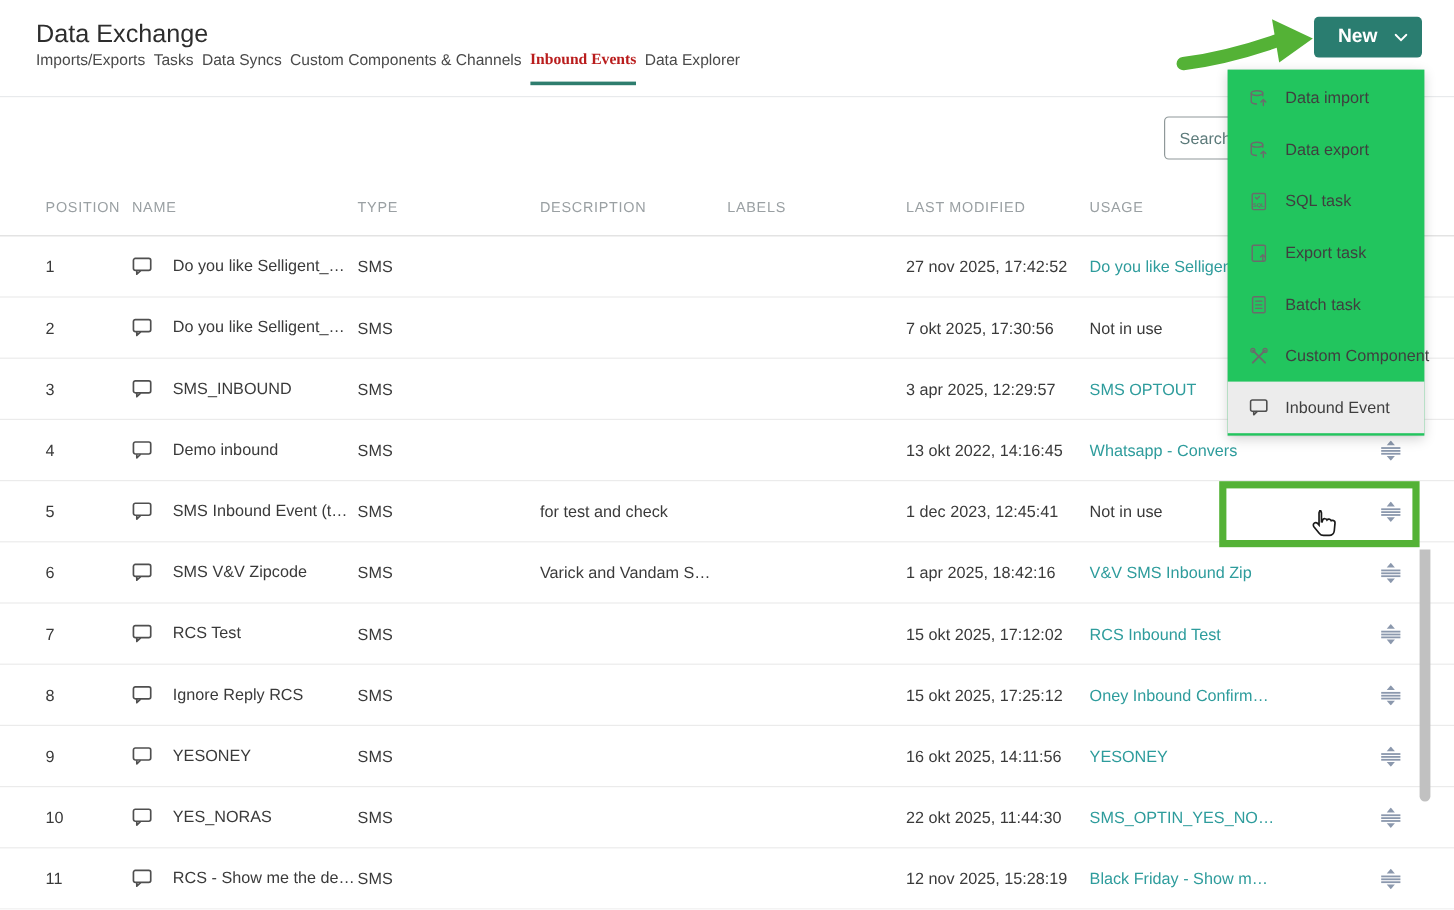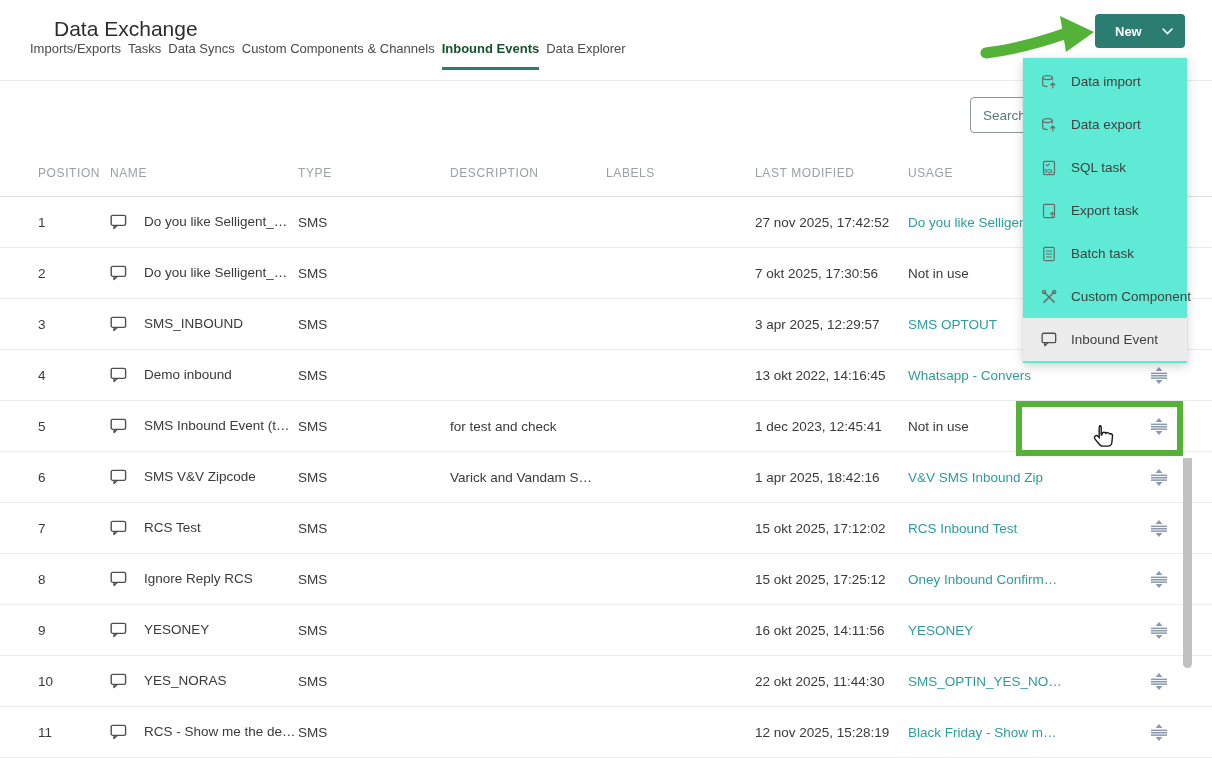--- a/index.html
+++ b/index.html
@@ -1,29 +1,29 @@
 <!DOCTYPE html>
 <html><head>
 <meta charset="utf-8">
 <style>
   * { margin:0; padding:0; box-sizing:border-box; }
   html,body { width:1212px; height:758px; overflow:hidden; background:#fff;
     font-family:"Liberation Sans", sans-serif; color:#3a3a3a; position:relative; }
 
   
-  .page-title { position:absolute; left:30px; top:17px; font-size:21px; font-weight:500; color:#2d2d2d;margin-left:24px; }
+  .page-title { position:absolute; left:30px; top:17px; font-size:21px; font-weight:500; color:#2d2d2d; }
   .tabs { position:absolute; left:30px; top:41px; display:flex; gap:7px; align-items:flex-end; }
   .tab { font-size:13px; color:#4a4a4a; padding-bottom:11px; border-bottom:3px solid transparent; cursor:pointer; white-space:nowrap; }
-  .tab.active { font-weight:700; color:#14532d; border-bottom-color:#2e7d6e; }
+  .tab.active { font-weight:700; color:#b91c1c; border-bottom-color:#2e7d6e;font-family:Liberation Serif, serif; }
   .header-divider { position:absolute; left:0; top:80px; width:100%; height:1px; background:#e8eaec; }
 
   .new-button { position:absolute; left:1095px; top:14px; width:90px; height:34px; background:#2a7d70;
     border-radius:4px; display:flex; align-items:center; justify-content:space-between;
     padding:0 12px 0 20px; z-index:22; cursor:pointer; }
-  .new-button .label { color:#fff; font-size:13px; font-weight:700; }
+  .new-button .label { color:#fff; font-size:16px; font-weight:700; }
 
   
   .search-box { position:absolute; left:970px; top:97px; width:160px; height:36px;
     border:1px solid #8f9899; border-radius:4px; background:#fff; padding:0 12px;
     font-size:13.5px; color:#41605f; font-family:"Liberation Sans", sans-serif; }
   .search-box::placeholder { color:#5c7a7a; opacity:1; }
 
   
   .grid { display:grid; grid-template-columns:72px 188px 152px 156px 149px 153px 240px 1fr;
     padding-left:38px; align-items:center; }
@@ -31,21 +31,21 @@
   .thead .col { font-size:12px; font-weight:400; letter-spacing:.6px; color:#9aa0a3; }
   .tbody { position:absolute; left:0; top:197px; width:1212px; }
   .row { height:51px; border-bottom:1px solid #ebebeb; font-size:13.5px; color:#3a3a3a; cursor:pointer; }
   .name-cell { display:flex; gap:17px; overflow:hidden; white-space:nowrap; }
   .cell { overflow:hidden; white-space:nowrap; }
   .usage-cell.link { color:#2e9c9c; }
   .handle-cell { display:flex; align-items:center; }
   .drag-handle { cursor:grab; display:flex; }
 
   
-  .menu { position:absolute; left:1023px; top:58px; width:164px; background:#5eead4;
+  .menu { position:absolute; left:1023px; top:58px; width:164px; background:#22c55e;
     box-shadow:0 3px 10px rgba(0,0,0,.18), 0 0 1px rgba(0,0,0,.15); z-index:20; padding:2px 0; }
   .menu-item { height:43px; display:flex; align-items:center; gap:14px; padding-left:18px;
     font-size:13.5px; color:#3f3f3f; cursor:pointer; white-space:nowrap; }
   .menu-item.highlighted { background:#ececec; }
   .menu-item svg { flex:0 0 auto; }
 
   
   .arrow-annotation { position:absolute; left:980px; top:8px; z-index:25; pointer-events:none; }
   .highlight-box { position:absolute; left:1016px; top:401px; width:167px; height:55px;
     border:6px solid #54b236; z-index:30; pointer-events:none; }

